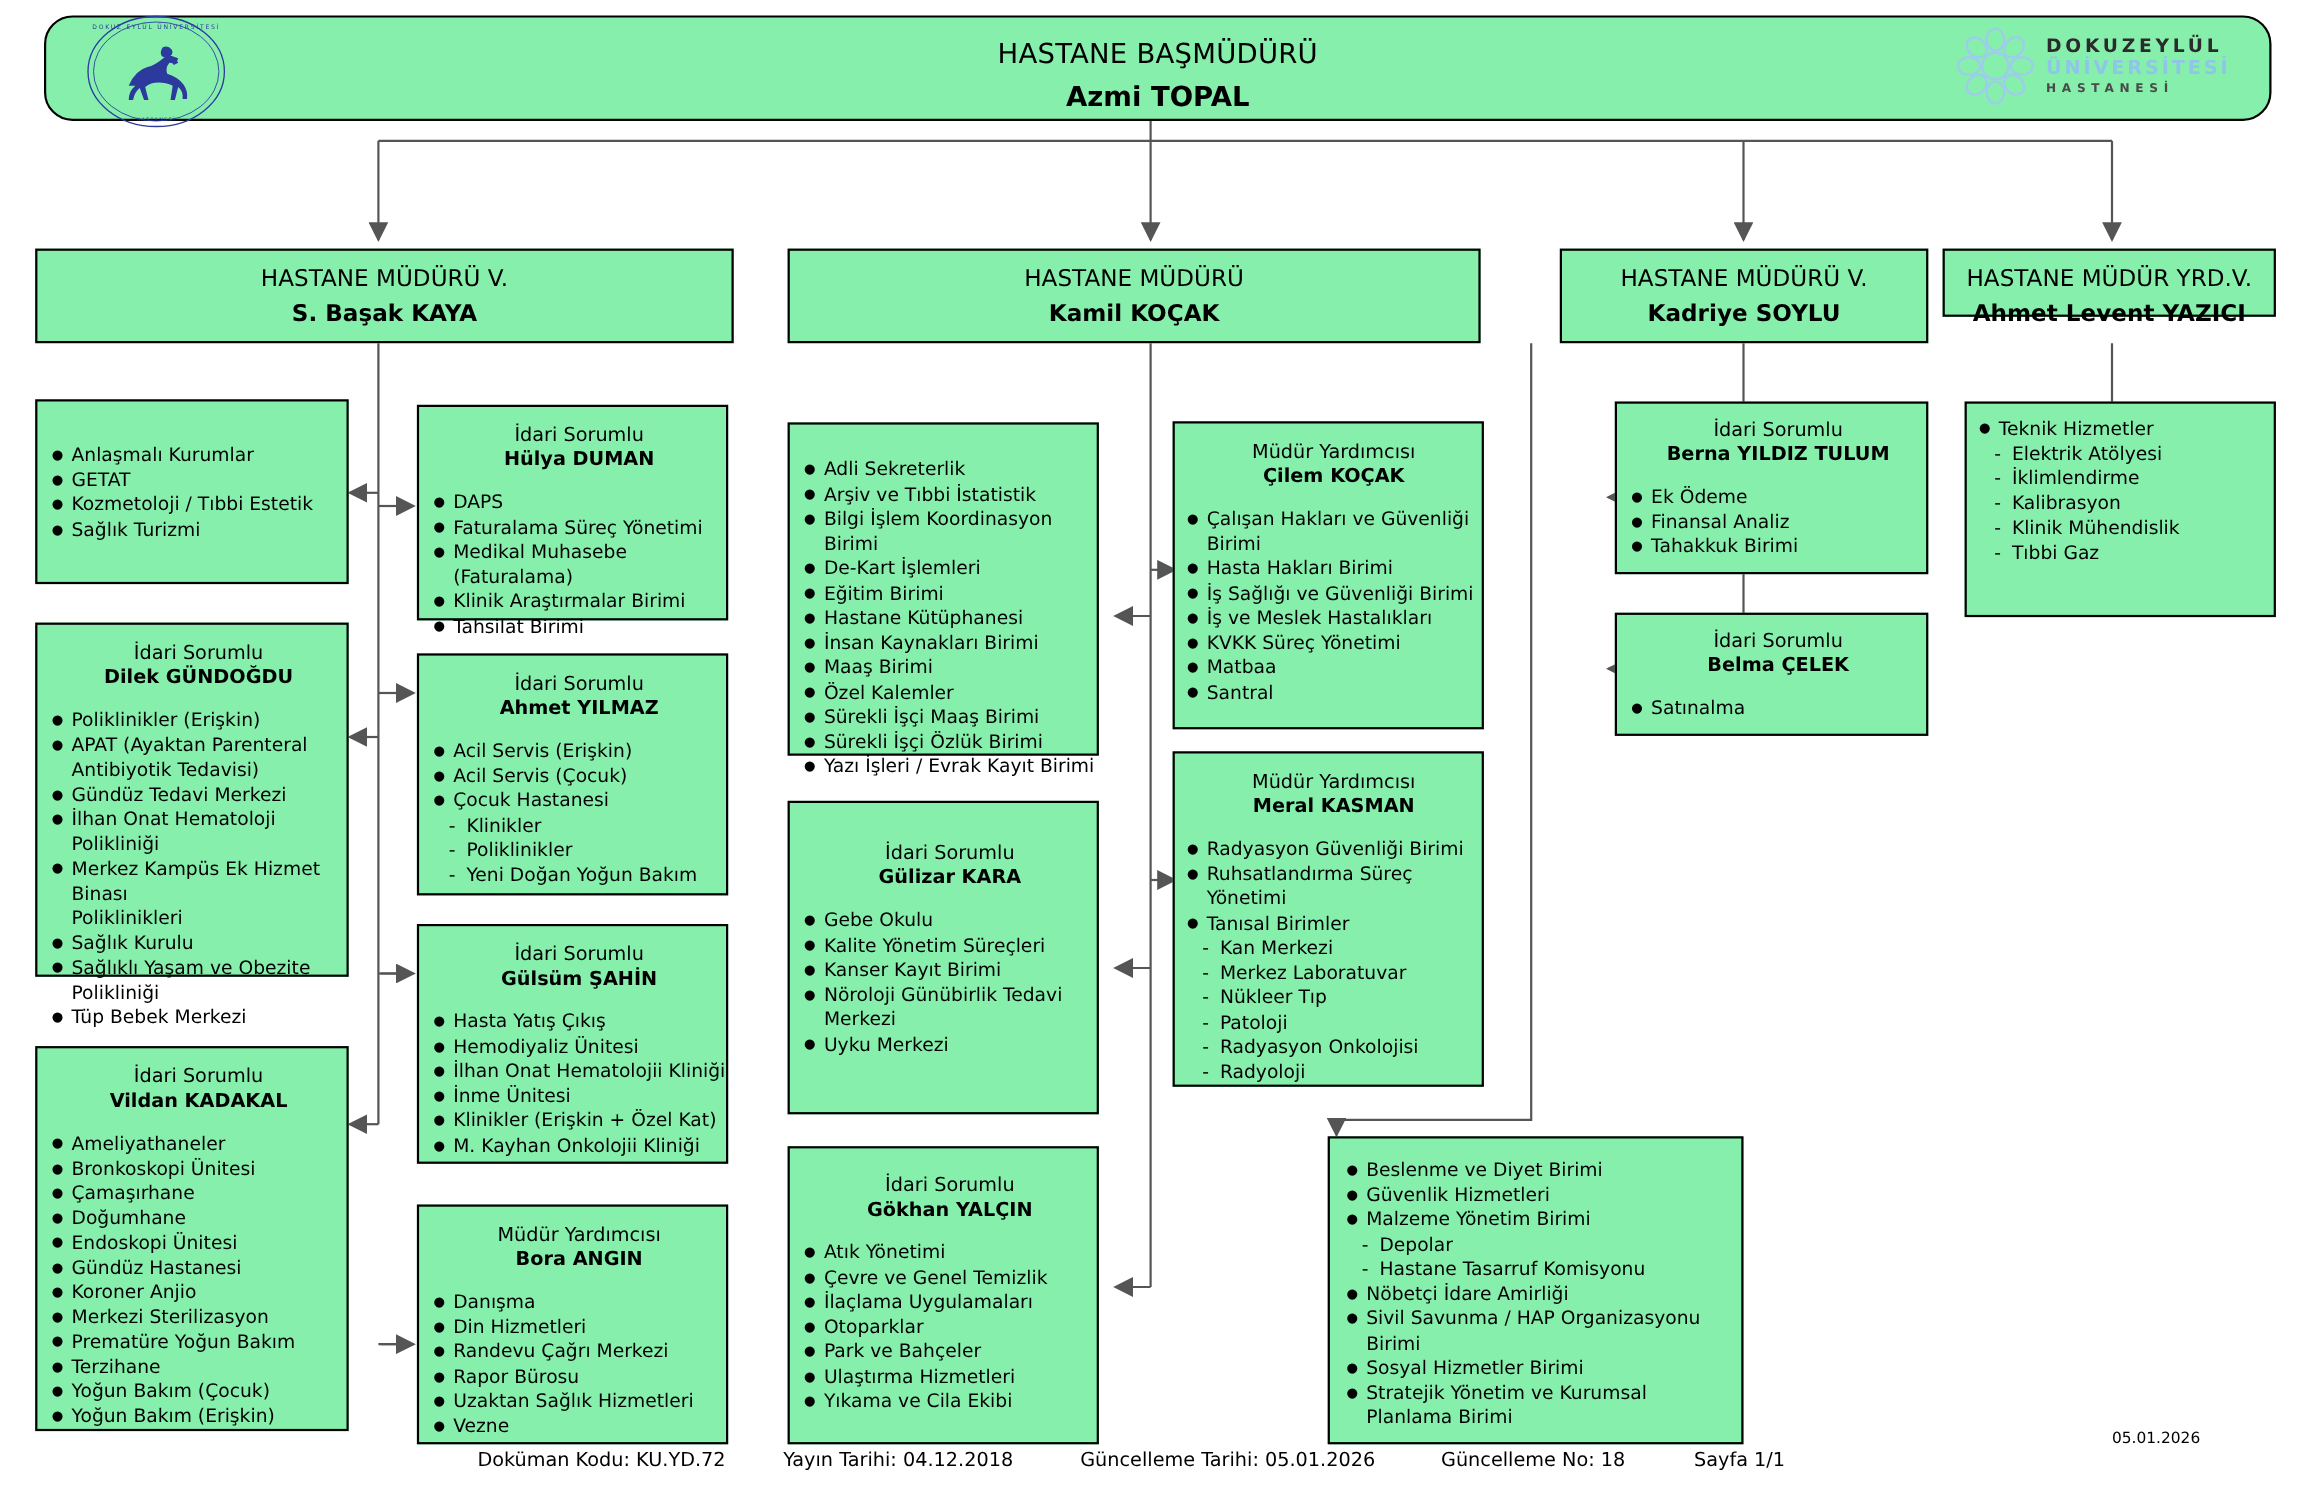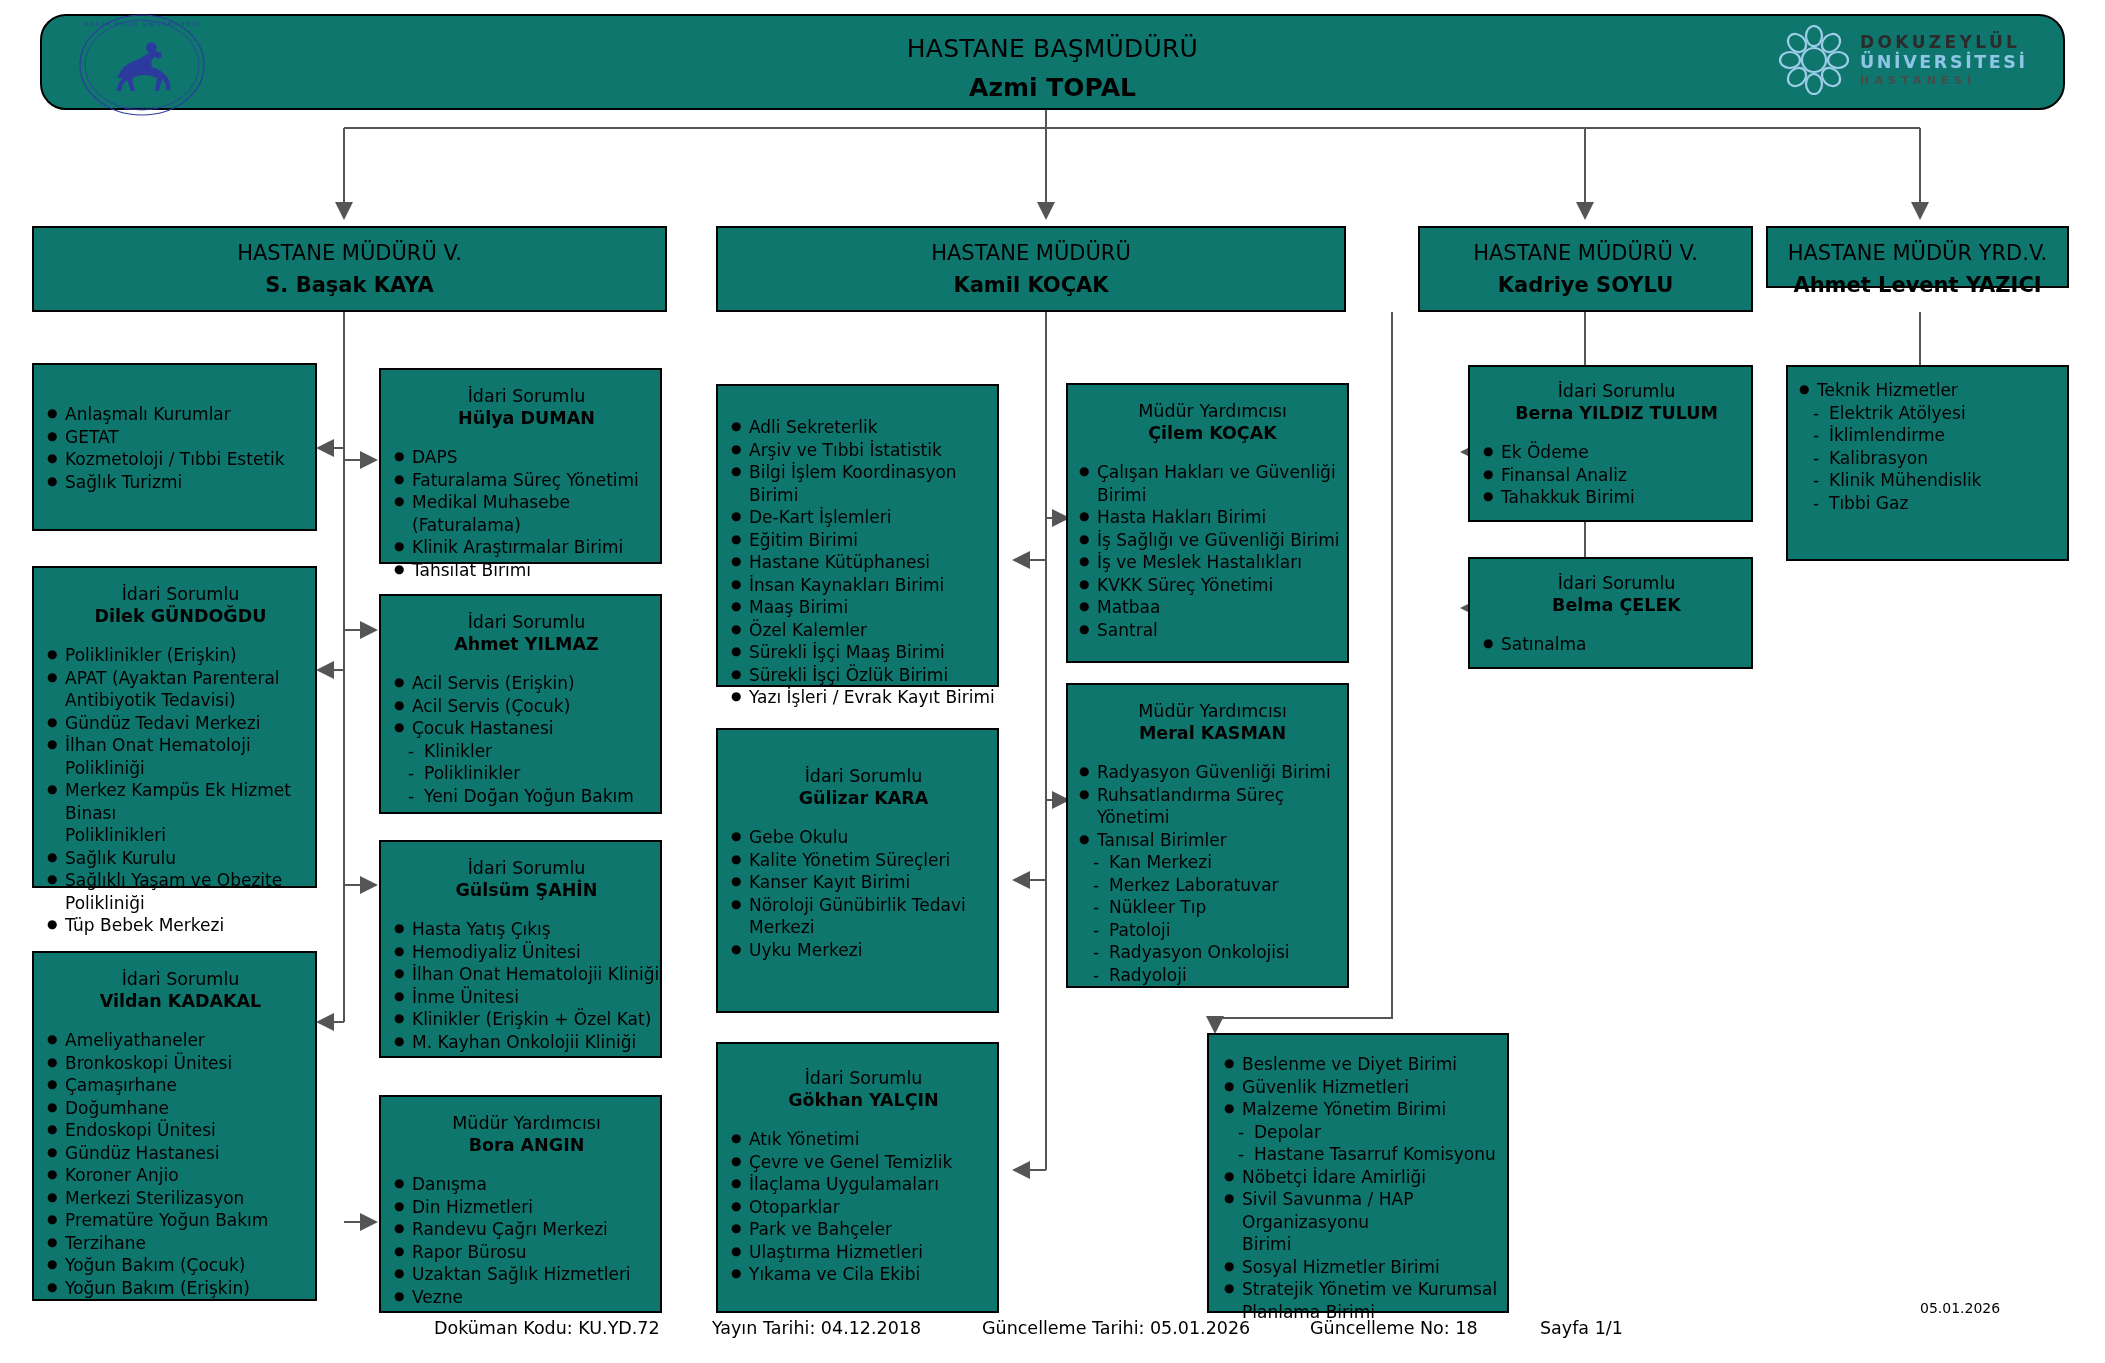--- a/index.html
+++ b/index.html
@@ -4,21 +4,21 @@
 <style>
   html,body{margin:0;padding:0;background:#fff;}
   body{
     font-family:"DejaVu Sans","Liberation Sans",sans-serif;
     width:2105px;height:1363px;position:relative;overflow:hidden;
     color:#000;
   }
   #chart{position:absolute;left:0;top:0;width:2105px;height:1363px;}
   svg.links{position:absolute;left:0;top:0;width:2105px;height:1363px;pointer-events:none;}
 
-  .box{position:absolute;border:2px solid #000;background:#0f766e;box-sizing:border-box;}
+  .box{position:absolute;border:2px solid #000;background:#86efac;box-sizing:border-box;}
   .box.rounded{border-radius:26px;}
 
   .hdr-title{font-size:25px;text-align:center;letter-spacing:.2px;}
   .hdr-name{font-size:25px;font-weight:bold;text-align:center;margin-top:10px;}
 
   .role-title{font-size:21px;text-align:center;}
   .role-name{font-size:21px;font-weight:bold;text-align:center;margin-top:8px;}
 
   .sub-title{font-size:17.5px;text-align:center;}
   .sub-name{font-size:17.5px;font-weight:bold;text-align:center;margin-top:2px;}
@@ -328,21 +328,21 @@
         <li class="bullet">Tanısal Birimler</li>
         <li class="dash">Kan Merkezi</li>
         <li class="dash">Merkez Laboratuvar</li>
         <li class="dash">Nükleer Tıp</li>
         <li class="dash">Patoloji</li>
         <li class="dash">Radyasyon Onkolojisi</li>
         <li class="dash">Radyoloji</li>
       </ul>
   </div>
 
-  <div class="box" style="left:1207px;top:1033px;width:302px;height:280px;padding:18px 0 0 14px;">
+  <div class="box" style="left:1207px;top:1033px;width:378px;height:280px;padding:18px 0 0 14px;">
     <ul class="items">
         <li class="bullet">Beslenme ve Diyet Birimi</li>
         <li class="bullet">Güvenlik Hizmetleri</li>
         <li class="bullet">Malzeme Yönetim Birimi</li>
         <li class="dash">Depolar</li>
         <li class="dash">Hastane Tasarruf Komisyonu</li>
         <li class="bullet">Nöbetçi İdare Amirliği</li>
         <li class="bullet">Sivil Savunma / HAP Organizasyonu</li>
         <li class="cont">Birimi</li>
         <li class="bullet">Sosyal Hizmetler Birimi</li>

